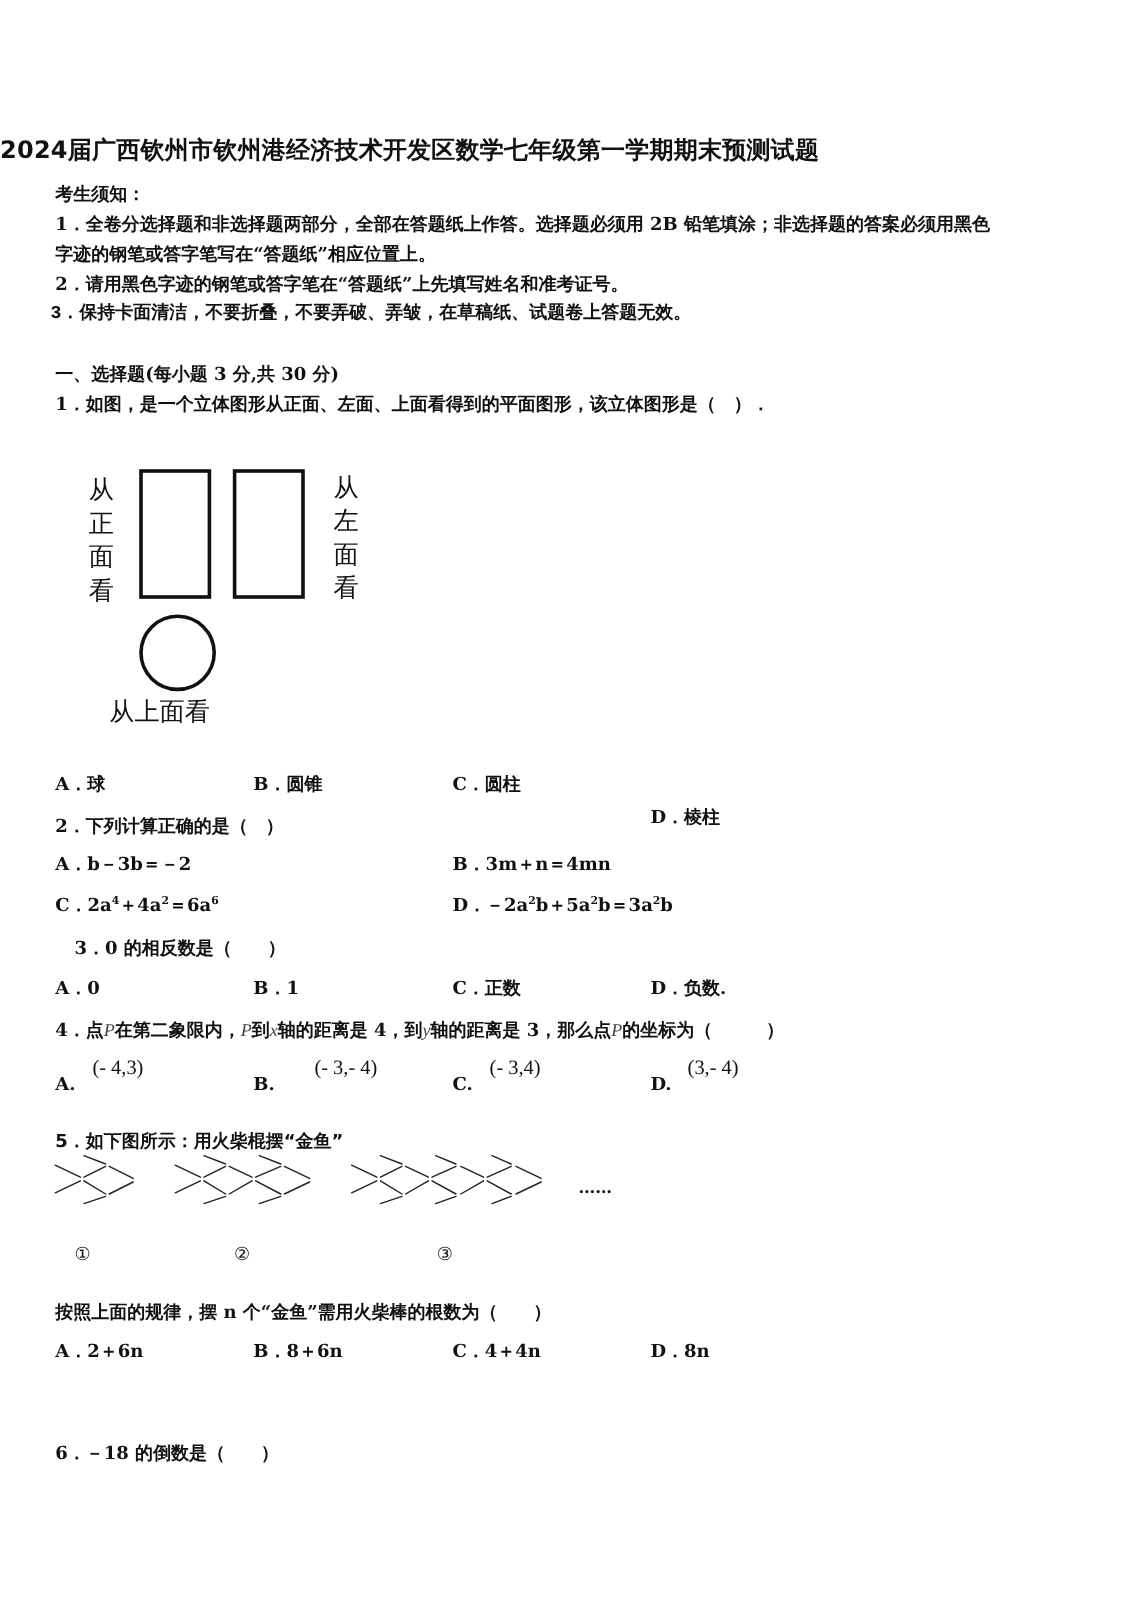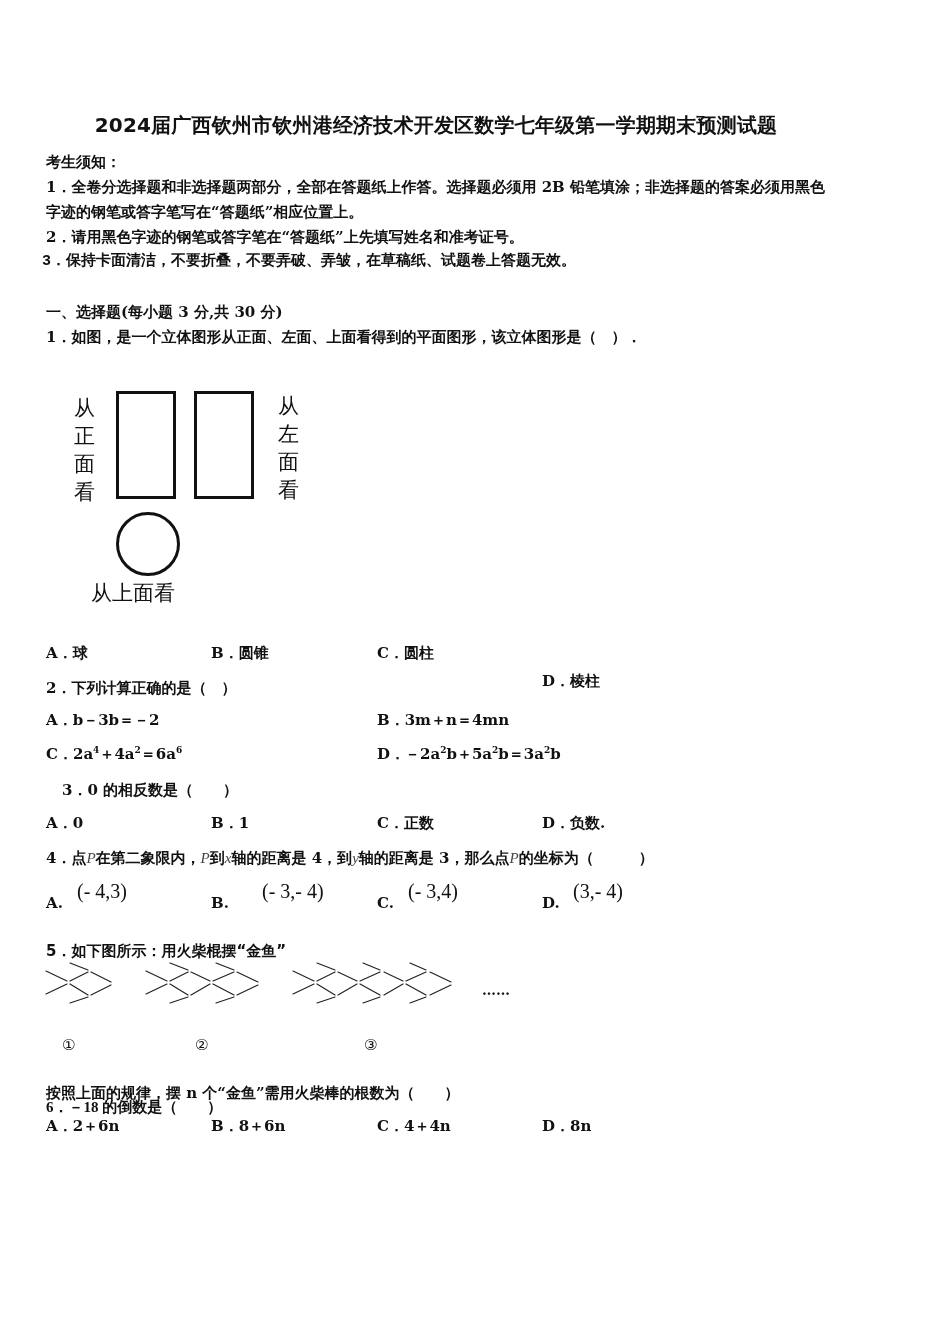--- a/index.html
+++ b/index.html
@@ -1,24 +1,24 @@
 <!DOCTYPE html>
 <html><head>
 <meta charset="utf-8">
 <style>
   html, body { margin:0; padding:0; background:#fff; }
   body { width:950px; height:1344px; position:relative; overflow:hidden;
          font-family:"DejaVu Serif","Liberation Serif",serif; color:#111; }
   .abs { position:absolute; white-space:nowrap; }
-  .title { left:0; width:840px; top:112px; text-align:center; font-family:"DejaVu Sans","Liberation Sans",sans-serif;
-           font-weight:bold; font-size:20px; letter-spacing:0.2px;margin-left:16px; }
+  .title { left:0; width:840px; top:112px; text-align:left; font-family:"DejaVu Sans","Liberation Sans",sans-serif;
+           font-weight:bold; font-size:20px; letter-spacing:0.2px; }
   .t { font-size:15px; font-weight:bold; line-height:20px; }
   .n { font-family:"DejaVu Sans","Liberation Sans",sans-serif; }
   .opt { font-size:15px; font-weight:bold; }
-  .coord { font-family:"Liberation Serif",serif; font-size:20px; font-weight:normal; }
+  .coord { font-family:"Liberation Serif",serif; font-size:17px; font-weight:normal; }
   .ital { font-family:"Liberation Serif",serif; font-style:italic; font-weight:normal; font-size:15px; color:#444; }
   sup { font-size:9px; vertical-align:6px; }
   .fig-label { font-family:"DejaVu Sans","Liberation Sans",sans-serif; font-size:21px; line-height:28px; color:#111; }
   .rect { position:absolute; border:3px solid #111; background:#fff; }
   .circle { position:absolute; border:3px solid #111; border-radius:50%; }
   .circnum { font-family:"DejaVu Sans",sans-serif; font-size:15px; }
 </style>
 </head>
 <body>
 
@@ -147,13 +147,13 @@
 <div class="abs circnum" style="left:62px;top:1036px;">①</div>
 <div class="abs circnum" style="left:195px;top:1036px;">②</div>
 <div class="abs circnum" style="left:364px;top:1036px;">③</div>
 
 <div class="abs t" style="left:46px;top:1083px;">按照上面的规律，摆 n 个“金鱼”需用火柴棒的根数为（　　）</div>
 <div class="abs opt" style="left:46px;top:1117px;">A．2＋6n</div>
 <div class="abs opt" style="left:211px;top:1117px;">B．8＋6n</div>
 <div class="abs opt" style="left:377px;top:1117px;">C．4＋4n</div>
 <div class="abs opt" style="left:542px;top:1117px;">D．8n</div>
 
-<div class="abs t" style="left:46px;top:1097px;font-family:Liberation Serif, serif;">6．－18 的倒数是（　　）</div>
+<div class="abs t" style="left:46px;top:1201px;">6．－18 的倒数是（　　）</div>
 
 </body></html>

